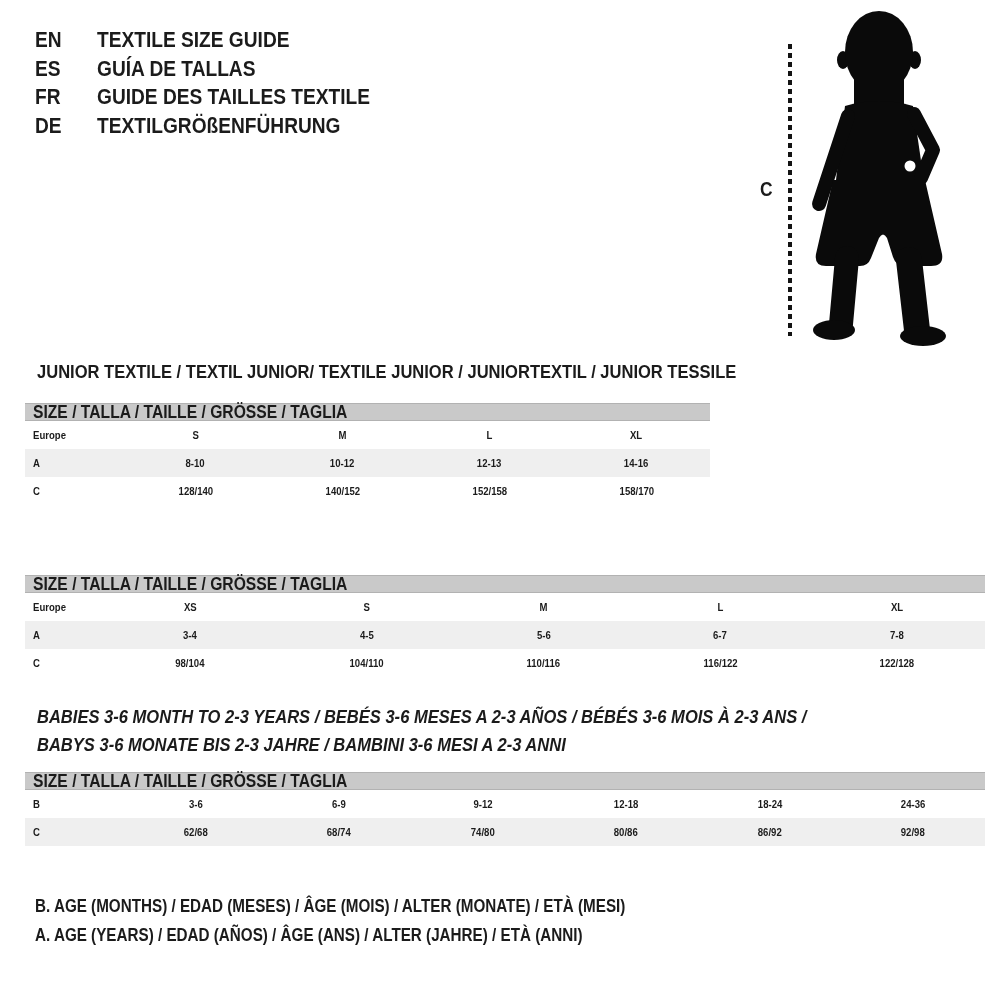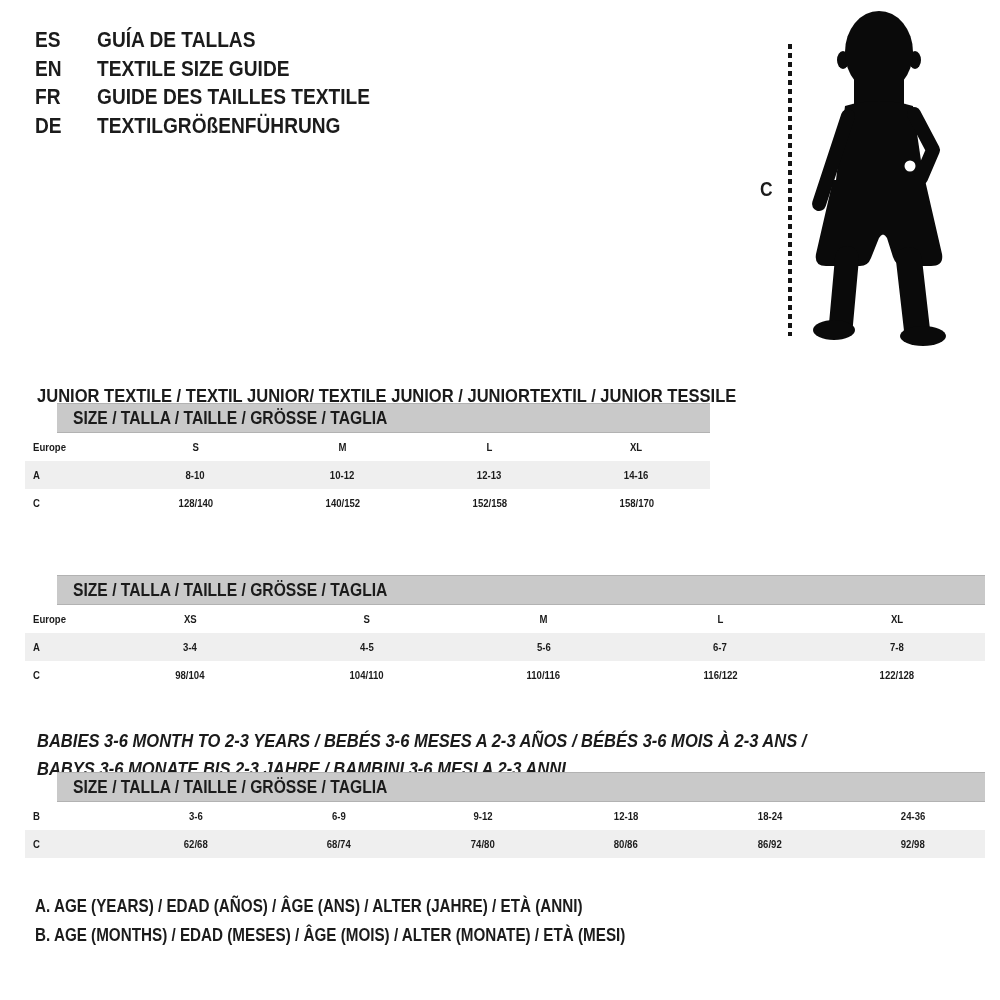--- a/index.html
+++ b/index.html
@@ -18,57 +18,57 @@
   .lang-row   { display:flex; height:28.5px; align-items:center; font-size:22px; }
   .lang-code  { width:62px; }
 
   
   .baby-svg     { position:absolute; left:790px; top:8px; }
   .measure-line { position:absolute; left:788px; top:44px; width:4px; height:292px;
                   background:repeating-linear-gradient(to bottom,#131313 0 5px,transparent 5px 9px); }
   .height-c     { position:absolute; left:760px; top:178px; font-size:20px; }
 
   
-  .sec-title { position:absolute; left:37px; font-size:19px; white-space:nowrap;margin-top:24px; }
+  .sec-title { position:absolute; left:37px; font-size:19px; white-space:nowrap; }
   #junior-title   { top:361px; }
   #children-title { top:534px; }
   #babies-title   { top:703px; line-height:27.5px;font-style:italic; }
   .subsm { font-size:12px; vertical-align:-4px; }
 
   
   .size-table { position:absolute; left:25px; }
   .t1 { top:403px; width:685px; }
   .t2 { top:575px; width:960px; }
   .t3 { top:772px; width:960px; }
-  .sbar { height:30px; background:#c9c9c9; display:flex; align-items:center;
-          padding-left:16px; font-size:18px; border-top:1px solid #b2b2b2; border-bottom:1px solid #b2b2b2;margin-left:32px; }
+  .sbar { height:18px; background:#c9c9c9; display:flex; align-items:center;
+          padding-left:8px; font-size:18px; border-top:1px solid #b2b2b2; border-bottom:1px solid #b2b2b2; }
   .trow { display:flex; align-items:center; height:28px; font-size:11px; }
   .trow.shaded { background:#efefef; }
   .tlabel { padding-left:8px; }
   .t1 .tlabel { width:97px; }
   .t2 .tlabel { width:77px; }
   .t3 .tlabel { width:99px; }
   .tcell { flex:1; text-align:center; }
 
   
   .legend { position:absolute; left:35px; top:892px; font-size:17.5px; line-height:29px; }
 </style>
 </head>
 <body>
 
 <div class="page">
 
   <div class="lang-block">
     <div class="lang-row">
+      <span class="lang-code"><span class="cx">EN</span></span>
+      <span class="cx">TEXTILE SIZE GUIDE</span>
+    </div>
+    <div class="lang-row">
       <span class="lang-code"><span class="cx">ES</span></span>
       <span class="cx">GUÍA DE TALLAS</span>
-    </div>
-    <div class="lang-row">
-      <span class="lang-code"><span class="cx">EN</span></span>
-      <span class="cx">TEXTILE SIZE GUIDE</span>
     </div>
     <div class="lang-row">
       <span class="lang-code"><span class="cx">FR</span></span>
       <span class="cx">GUIDE DES TAILLES TEXTILE</span>
     </div>
     <div class="lang-row">
       <span class="lang-code"><span class="cx">DE</span></span>
       <span class="cx">TEXTILGRÖßENFÜHRUNG</span>
     </div>
   </div>
@@ -175,17 +175,17 @@
       <div class="tcell"><span class="cxc">62/68</span></div>
       <div class="tcell"><span class="cxc">68/74</span></div>
       <div class="tcell"><span class="cxc">74/80</span></div>
       <div class="tcell"><span class="cxc">80/86</span></div>
       <div class="tcell"><span class="cxc">86/92</span></div>
       <div class="tcell"><span class="cxc">92/98</span></div>
     </div>
   </div>
 
   <div class="legend">
+    <div><span class="cx">B. AGE (MONTHS) / EDAD (MESES) / ÂGE (MOIS) / ALTER (MONATE) / ETÀ (MESI)</span></div>
     <div><span class="cx">A. AGE (YEARS) / EDAD (AÑOS) / ÂGE (ANS) / ALTER (JAHRE) / ETÀ (ANNI)</span></div>
-    <div><span class="cx">B. AGE (MONTHS) / EDAD (MESES) / ÂGE (MOIS) / ALTER (MONATE) / ETÀ (MESI)</span></div>
   </div>
 
 </div>
 
 </body></html>

